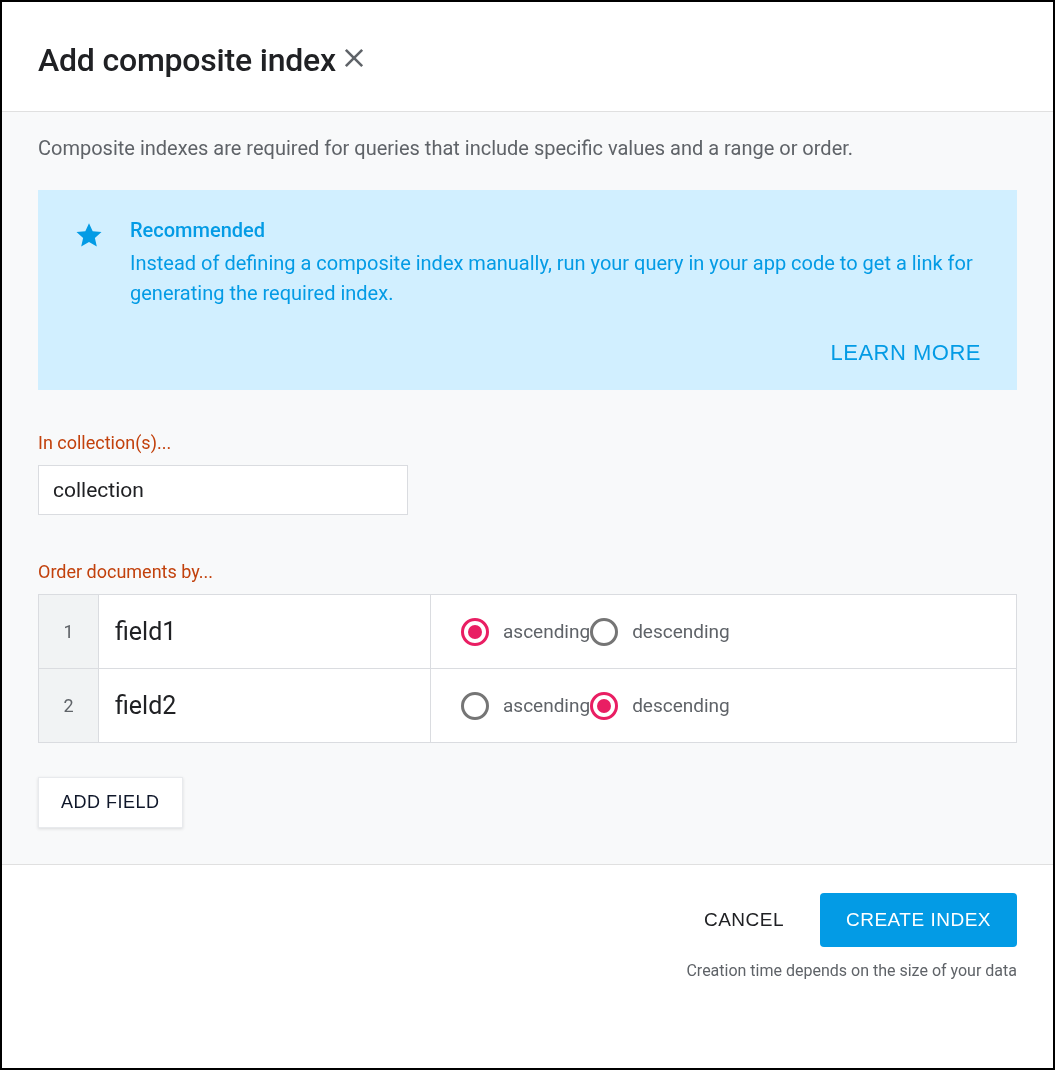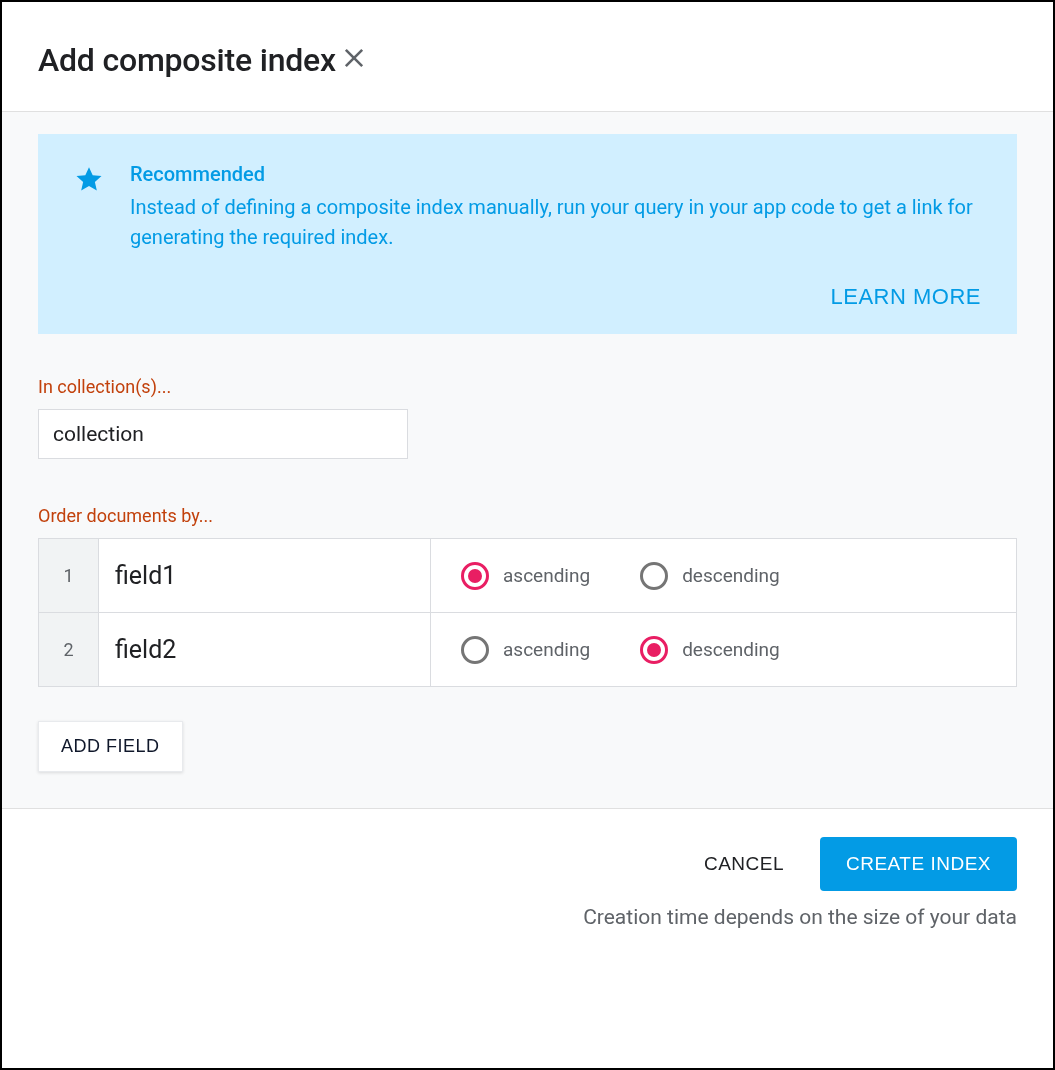--- a/index.html
+++ b/index.html
@@ -140,21 +140,20 @@
       font-size: 25px;
       color: #202124;
       font-family: inherit;
       background: transparent;
     }
     .radio-cell {
       padding: 0 30px;
     }
     .radio-group {
       display: flex;
-      gap: 50px;
     }
     .radio-option {
       display: flex;
       align-items: center;
       gap: 14px;
       cursor: pointer;
     }
     .radio-circle {
       width: 28px;
       height: 28px;
@@ -219,40 +218,41 @@
       color: #fff;
       font-size: 19px;
       font-weight: 500;
       letter-spacing: 0.5px;
       padding: 16px 26px;
       cursor: pointer;
       border-radius: 4px;
     }
     .footer-note {
       text-align: right;
-      font-size: 21px;
+      font-size: 16px;
       color: #5f6368;
     }
   </style>
 </head>
 <body>
 
 <div class="dialog-header">
   <h1 class="dialog-title">Add composite index</h1>
   <button class="close-btn">
     <span>
       <svg viewBox="0 0 24 24" fill="none" stroke="currentColor" stroke-width="2.2">
         <line x1="5" y1="5" x2="19" y2="19"></line>
         <line x1="19" y1="5" x2="5" y2="19"></line>
       </svg>
     </span>
   </button>
 </div>
 
 <div class="dialog-body">
+  <p class="description">Composite indexes are required for queries that include specific values and a range or order.</p>
 
   <div class="info-box">
     <div class="info-content">
       <span class="star-icon">
         <svg viewBox="0 0 24 24" fill="currentColor">
           <path d="M12 2.5l2.95 6.45 7.05.65-5.3 4.75 1.55 6.9L12 17.6l-6.25 3.65 1.55-6.9L2 9.6l7.05-.65L12 2.5z"></path>
         </svg>
       </span>
       <div class="info-text">
         <div class="info-heading">Recommended</div>

